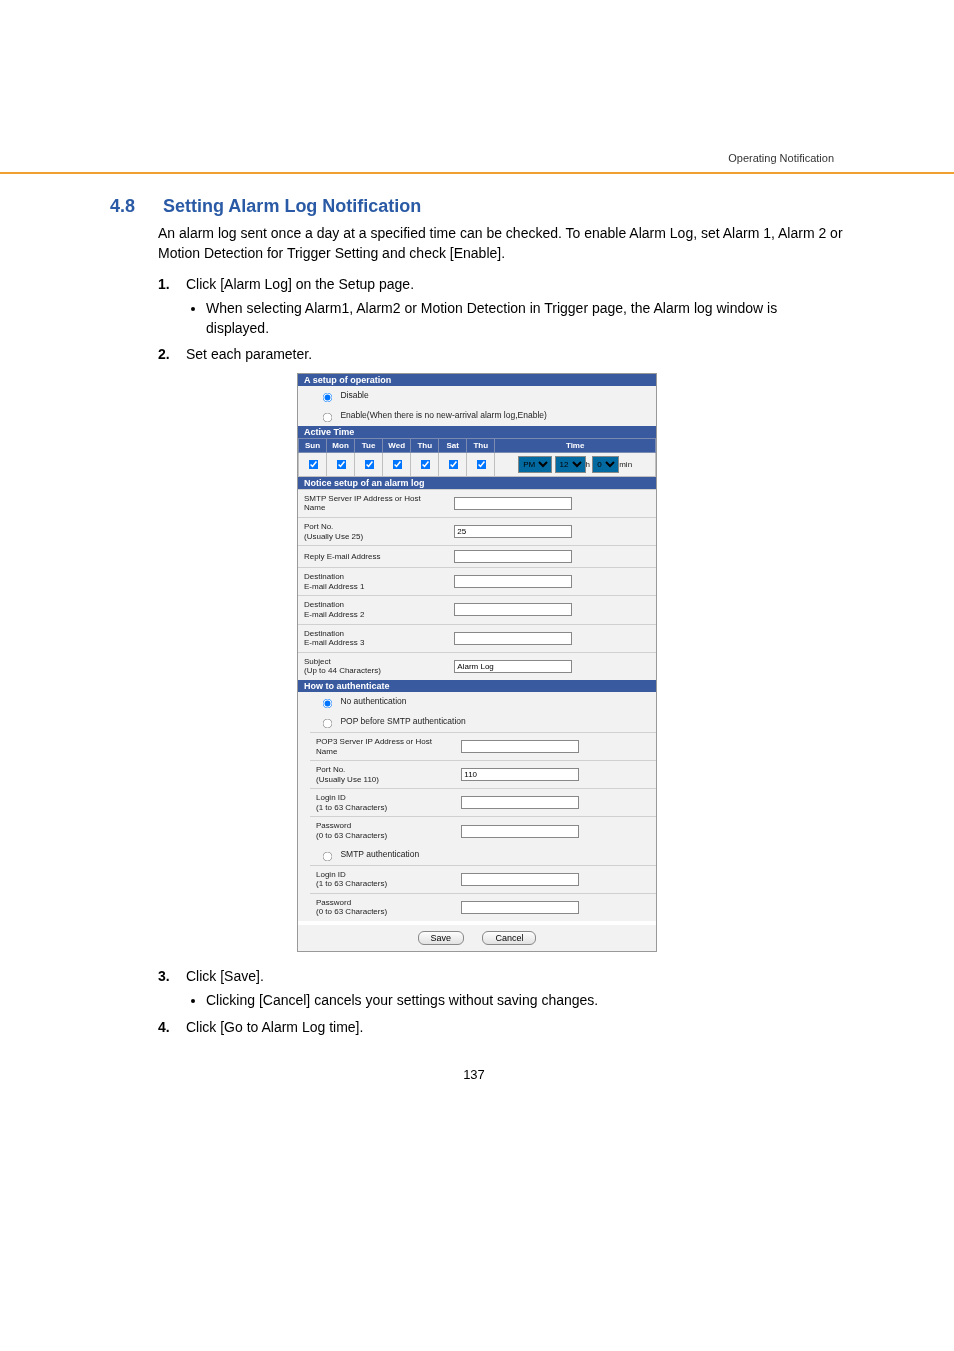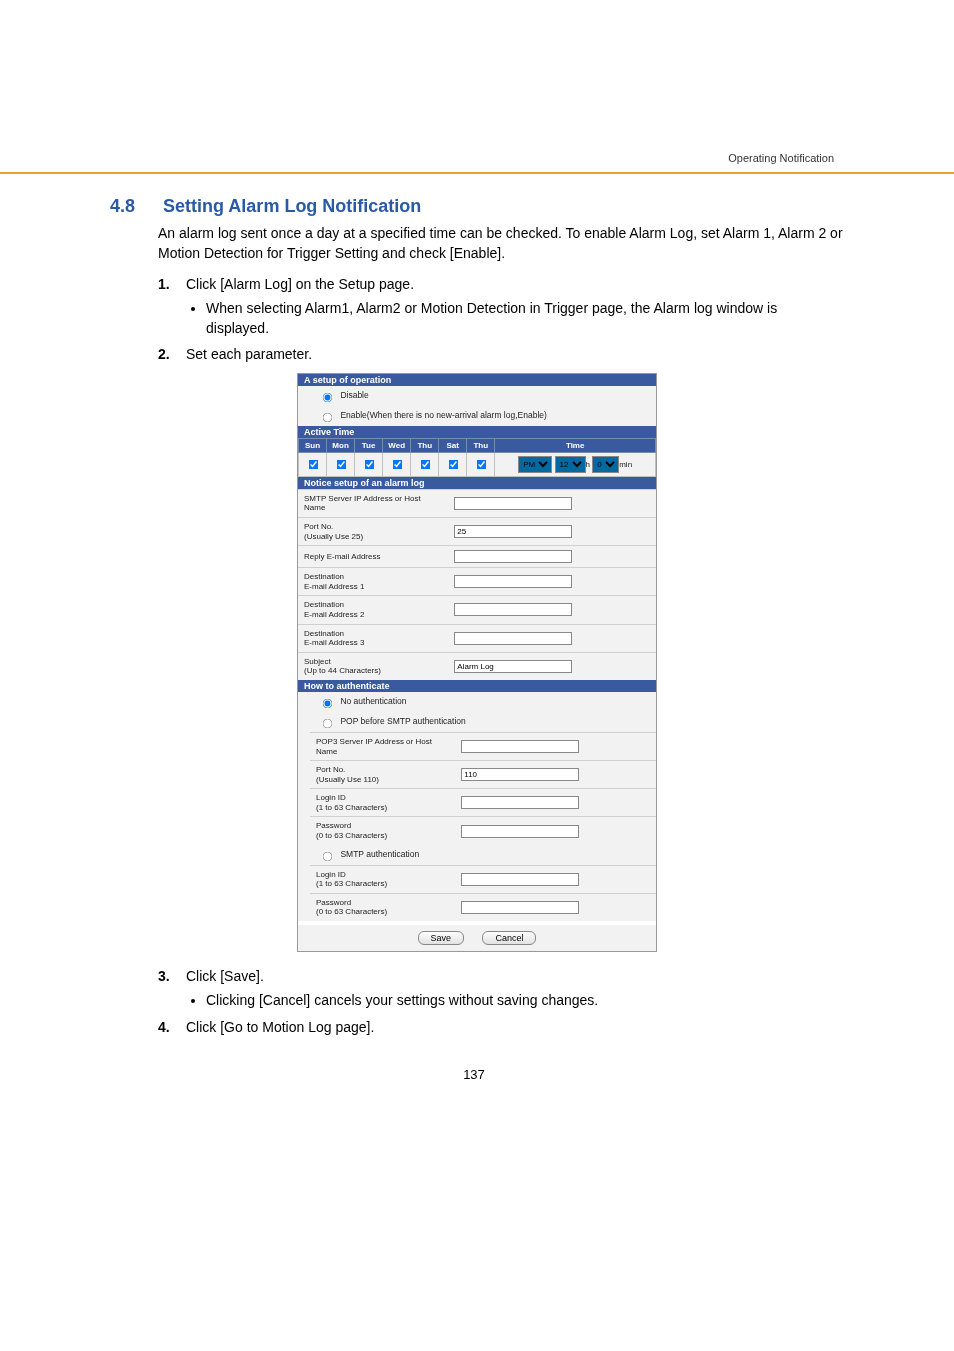--- a/index.html
+++ b/index.html
@@ -336,18 +336,18 @@
   <ol class="steps">
     <li>
       <span class="step-num">3.</span>
       <span>Click [Save].</span>
       <ul class="sub">
         <li>Clicking [Cancel] cancels your settings without saving changes.</li>
       </ul>
     </li>
     <li>
       <span class="step-num">4.</span>
-      <span>Click [Go to Motion Log page].</span>
+      <span>Click [Go to Alarm Log time].</span>
     </li>
   </ol>
 
   <div class="page-num">137</div>
 </div>
 
 </body></html>

